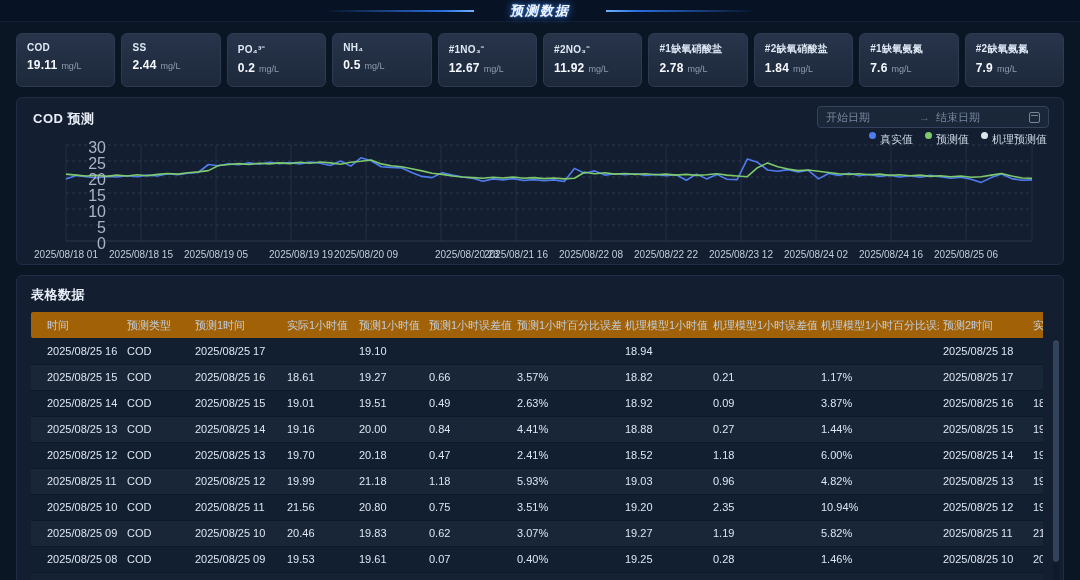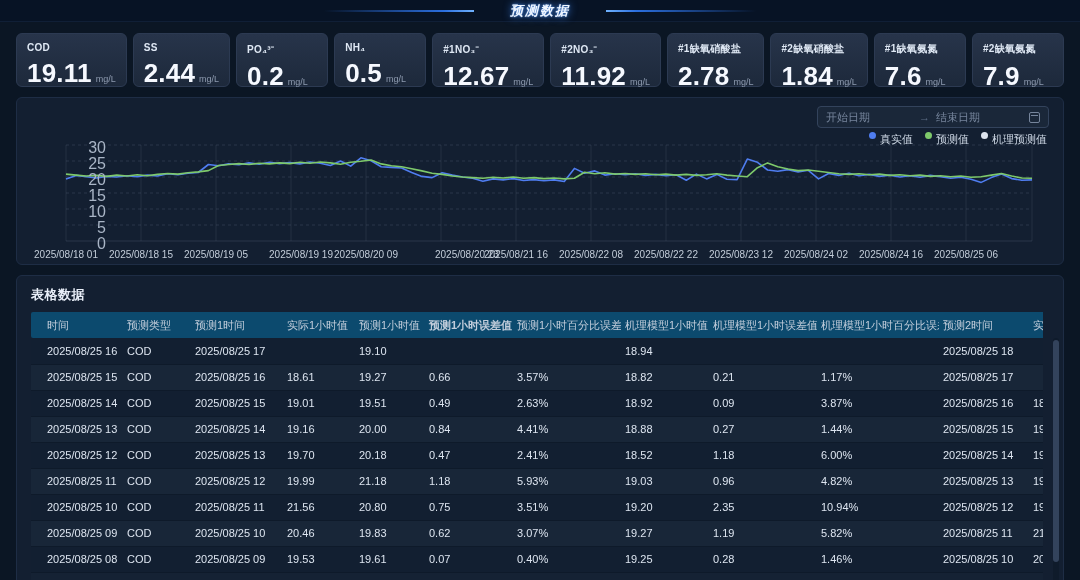--- a/index.html
+++ b/index.html
@@ -32,21 +32,21 @@
   
   .cards { display:flex; gap:6px; margin:11px 16px 0; }
   .card {
     flex:1; height:54px; border-radius:6px; padding:8px 10px 6px;
     background:linear-gradient(180deg,#27344a 0%, #1d293b 100%);
     border:1px solid #2c3a52;
   }
   .card .label { font-size:10px; font-weight:bold; color:#dfe8f4; letter-spacing:.3px;
     white-space:nowrap; overflow:hidden; }
   .card .valrow { margin-top:5px; display:flex; align-items:baseline; }
-  .card .value { font-size:26px; font-weight:bold; color:#f6f9ff; letter-spacing:.2px; }
+  .card .value { font-size:12px; font-weight:bold; color:#f6f9ff; letter-spacing:.2px; }
   .card .unit { font-size:9px; color:#8e9bb0; margin-left:4px; }
   
   .panel {
     margin:10px 16px 0; background:#131f31;
     border:1px solid #1e2d45; border-radius:6px; position:relative;
   }
   .panel-title { font-size:13px; font-weight:bold; color:#e8eef8; letter-spacing:.5px; }
   
   .chart-panel { height:168px; padding:12px 16px; }
   .date-picker {
@@ -69,21 +69,21 @@
   .ylabels span { position:absolute; right:926px; width:36px; text-align:right;
     font-size:16px; color:#a9b5c6; }
   .xlabels span { position:absolute; top:104px; width:84px; margin-left:-42px;
     text-align:center; font-size:10px; color:#c3cdd9; white-space:nowrap; }
   
   .table-panel { height:330px; padding:10px 14px; }
   .table-wrap { overflow:hidden; width:1012px; margin-top:8px; }
   table { border-collapse:collapse; table-layout:fixed; width:1078px; }
   thead th {
     font-size:11px; color:#c2cddb; font-weight:normal; text-align:left;
-    background:#0c4a6e; height:26px; padding:0 4px; white-space:nowrap; overflow:hidden;
+    background:#a16207; height:26px; padding:0 4px; white-space:nowrap; overflow:hidden;
   }
   thead th:first-child { padding-left:16px; border-radius:2px 0 0 2px; }
   tbody td { font-size:11px; color:#dde5f0; height:26px; padding:0 4px;
     white-space:nowrap; overflow:hidden; }
   tbody td:first-child { padding-left:16px; }
   tbody tr:nth-child(odd)  { background:#121f31; }
   tbody tr:nth-child(even) { background:#182638; }
   tbody tr { border-bottom:1px solid #0e1a2a; }
   tbody tr.partial { opacity:.55; }
   .vscroll { position:absolute; right:4px; top:62px; bottom:8px; width:6px;
@@ -176,20 +176,21 @@
   <div class="card">
     <div class="label">#2缺氧氨氮</div>
     <div class="valrow">
       <span class="value">7.9</span>
       <span class="unit">mg/L</span>
     </div>
   </div>
 </div>
 
 <div class="panel chart-panel">
+  <div class="panel-title">COD 预测</div>
 
   <div class="date-picker">
     <span class="dp-text">开始日期</span>
     <span class="dp-arrow">→</span>
     <span class="dp-text">结束日期</span>
     <span class="cal-icon"></span>
   </div>
 
   <div class="legend">
       <span class="legend-item">
@@ -263,21 +264,21 @@
   <div class="panel-title">表格数据</div>
   <div class="table-wrap">
     <table>
       <thead>
           <tr id="thead-row">
             <th style="width: 92px;">时间</th>
             <th style="width: 68px;">预测类型</th>
             <th style="width: 92px;">预测1时间</th>
             <th style="width: 72px;">实际1小时值</th>
             <th style="width: 70px;">预测1小时值</th>
-            <th style="width: 88px; font-weight: bold;">预测1小时误差值</th>
+            <th style="width: 88px;">预测1小时误差值</th>
             <th style="width: 108px;">预测1小时百分比误差</th>
             <th style="width: 88px;">机理模型1小时值</th>
             <th style="width: 108px;">机理模型1小时误差值</th>
             <th style="width: 122px;">机理模型1小时百分比误差</th>
             <th style="width: 90px;">预测2时间</th>
             <th style="width: 80px;">实际2小时值</th>
           </tr>
         </thead>
       <tbody id="tbody">
           <tr>

